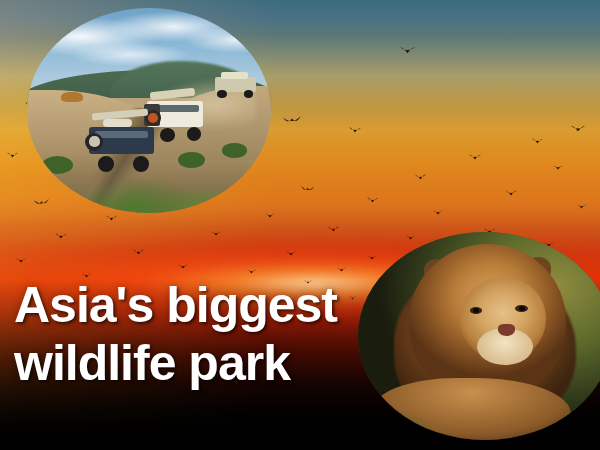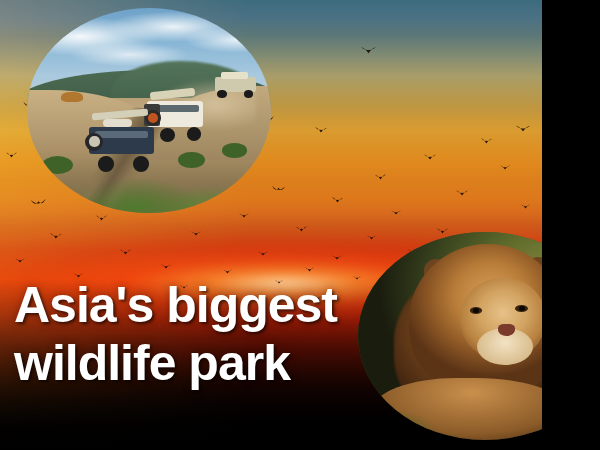--- a/index.html
+++ b/index.html
@@ -1,20 +1,20 @@
 <!DOCTYPE html>
 <html><head>
 <meta charset="utf-8">
 <style>
   html,body{margin:0;padding:0;background:#000;}
   body{font-family:"Liberation Sans",sans-serif;}
 
   #stage{
     position:relative;
-    width:542px;height:450px;
+    width:600px;height:450px;
     overflow:hidden;
     background:#000;
   }
 
   
   .sky{
     position:absolute;inset:0;
     background:
       linear-gradient(to bottom,
         #3d6b7e 0%,

